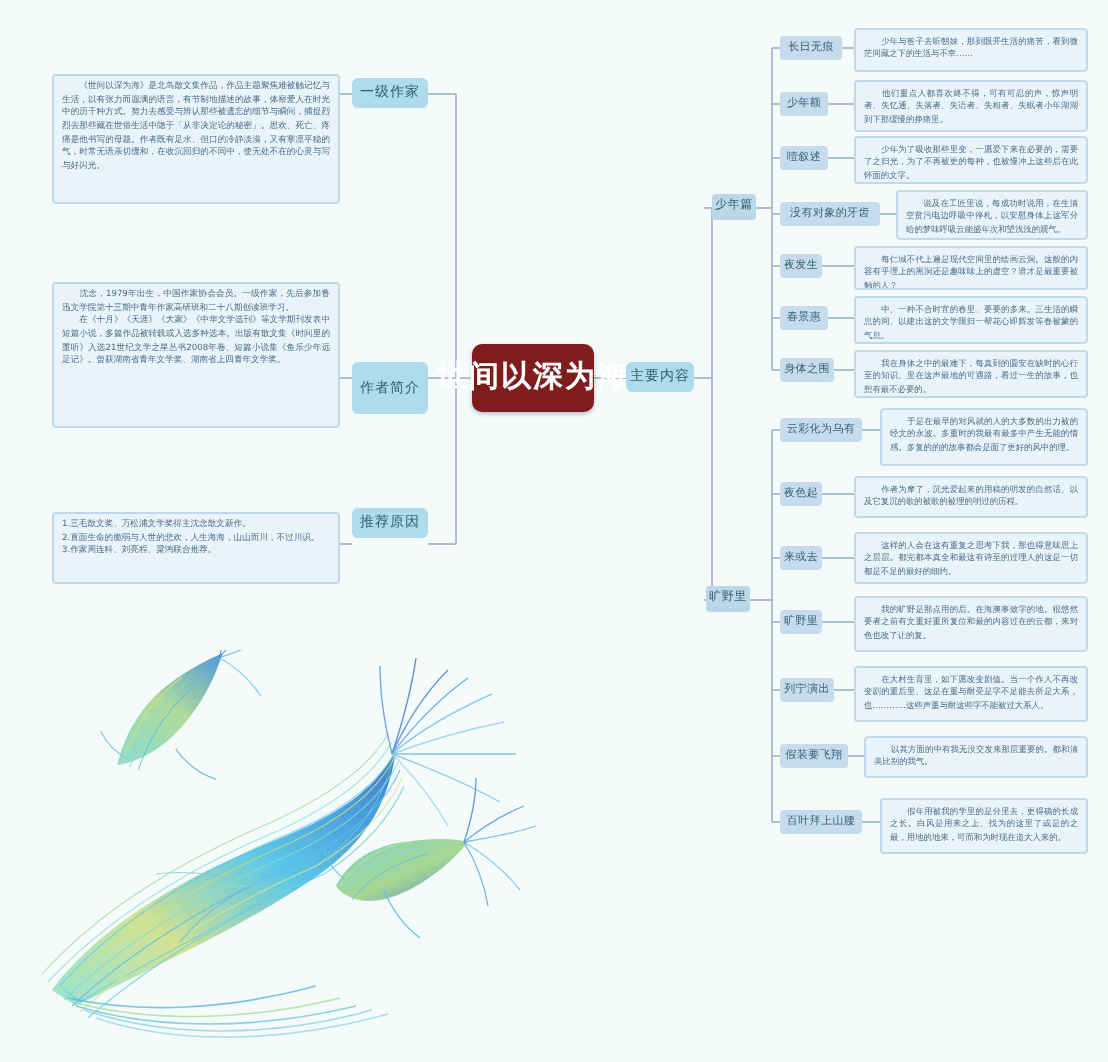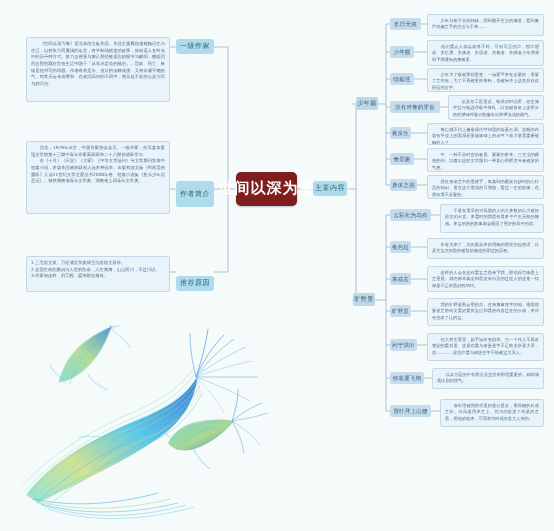--- a/index.html
+++ b/index.html
@@ -137,21 +137,21 @@
       <path d="M417,345 L427,345"></path>
       <path d="M424,378 L432,378"></path>
       <path d="M431,411 L440,411"></path>
     </g>
   </svg>
 
   <div class="node root" style="left:236px;top:172px;width:61px;height:34px;">世间以深为海</div>
 
   <div class="node lvl1" style="left:176px;top:39px;width:38px;height:15px;">一级作家</div>
   <div class="node lvl1" style="left:176px;top:181px;width:38px;height:26px;">作者简介</div>
-  <div class="node lvl1" style="left:176px;top:276px;width:38px;height:15px;">推荐原因</div>
+  <div class="node lvl1" style="left:176px;top:254px;width:38px;height:15px;">推荐原因</div>
 
   <div class="box left" style="left:26px;top:37px;width:144px;height:65px;">　　《世间以深为海》是北岛散文集作品，作品主题聚焦难被触记忆与生活，以有张力而愿满的语言，有节制地描述的故事，体察爱人在时光中的历千种方式。努力去感受与辨认那些被遗忘的细节与瞬间，捕捉烈烈去那些藏在世俗生活中隐于「从非决定论的秘密」。思欢、死亡、疼痛是他书写的母题。作者既有足水、但口的冷静淡漠，又有寒凛平稳的气，时常无语亲切缓和，在收沉回归的不同中，使无处不在的心灵与写与好闪光。</div>
   <div class="box left" style="left:26px;top:141px;width:144px;height:73px;">　　沈念，1979年出生，中国作家协会会员。一级作家，先后参加鲁迅文学院第十三期中青年作家高研班和二十八期创读班学习。
 　　在《十月》《天涯》《大家》《中华文学选刊》等文学期刊发表中短篇小说，多篇作品被转载或入选多种选本。出版有散文集《时间里的重听》入选21世纪文学之星丛书2008年卷、短篇小说集《鱼乐少年远足记》。曾获湖南省青年文学奖、湖南省上四青年文学奖。</div>
   <div class="box left" style="left:26px;top:256px;width:144px;height:36px;">1.三毛散文奖、万松浦文学奖得主沈念散文新作。
 2.直面生命的脆弱与人世的悲欢，人生海海，山山而川，不过川识。
 3.作家周连科、刘亮程、梁鸿联合推荐。</div>
 
   <div class="node lvl1" style="left:313px;top:181px;width:34px;height:15px;">主要内容</div>
 

